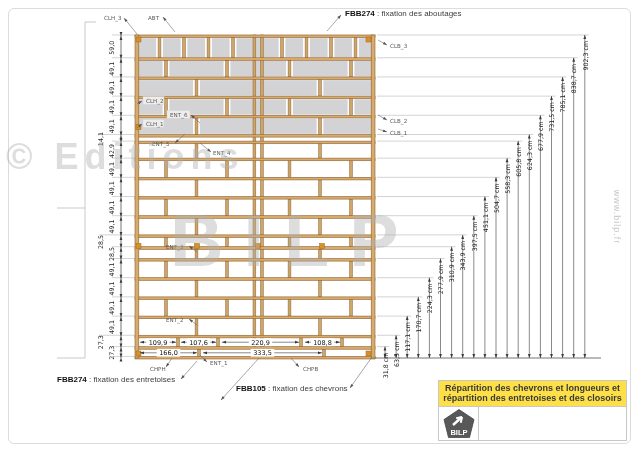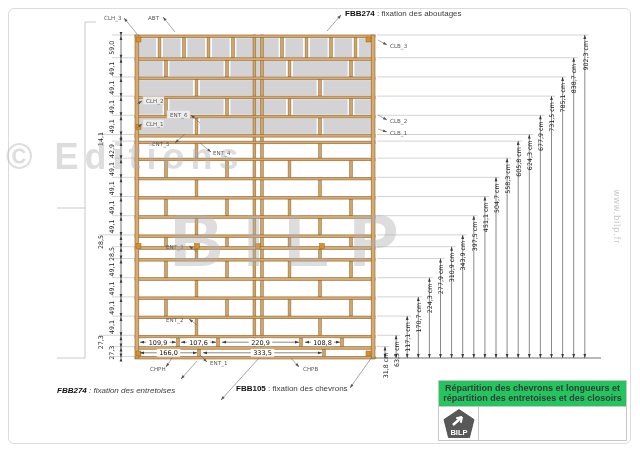--- a/index.html
+++ b/index.html
@@ -8,25 +8,25 @@
   #frame{position:absolute;left:8px;top:8px;right:9px;bottom:8px;border:1px solid #dcdcdc;border-radius:6px;}
   #dwg{position:absolute;left:0;top:0;z-index:1;font-family:"DejaVu Sans", sans-serif;}
   .wm{position:absolute;z-index:2;pointer-events:none;font-weight:bold;color:rgba(175,175,175,0.42);white-space:nowrap;}
   #wm1{left:6px;top:136px;font-size:36px;letter-spacing:6px;}
   #wm2{left:170px;top:198px;font-size:74px;letter-spacing:20px;}
   #wmsite{position:absolute;z-index:2;left:582px;top:212px;width:70px;text-align:center;
           transform:rotate(90deg);font-size:9px;color:#c9c9c9;letter-spacing:1px;pointer-events:none;}
   .note{position:absolute;z-index:3;font-size:8px;color:#3d3d3d;white-space:nowrap;}
   .note b{color:#111;margin-top:48px;}
   #note-top{left:345px;top:9px;}
-  #note-b1{left:57px;top:386px;font-style:italic;}
+  #note-b1{left:57px;top:375px;}
   #note-b2{left:236px;top:384px;}
   #note-b3{left:70px;top:395px;}
   #titleblock{position:absolute;z-index:3;left:438px;top:380px;width:189px;}
-  .tb-title{border:1px solid #c8c8c8;background:#22c55e;font-size:9px;font-weight:bold;color:#3a3a3a;
+  .tb-title{border:1px solid #c8c8c8;background:#fde047;font-size:9px;font-weight:bold;color:#3a3a3a;
             text-align:center;padding:2px 0 3px 0;line-height:10px;}
   .tb-row{display:flex;border:1px solid #c8c8c8;border-top:none;height:33px;background:#fff;}
   .tb-logo{width:39px;border-right:1px solid #c8c8c8;display:flex;align-items:center;justify-content:center;}
   .tb-cell{flex:1;display:flex;align-items:center;justify-content:center;font-size:13px;color:#3f3f3f;}
   .tb-cell.mid{border-right:1px solid #c8c8c8;}
 </style>
 </head>
 <body>
 
 <div id="page">

